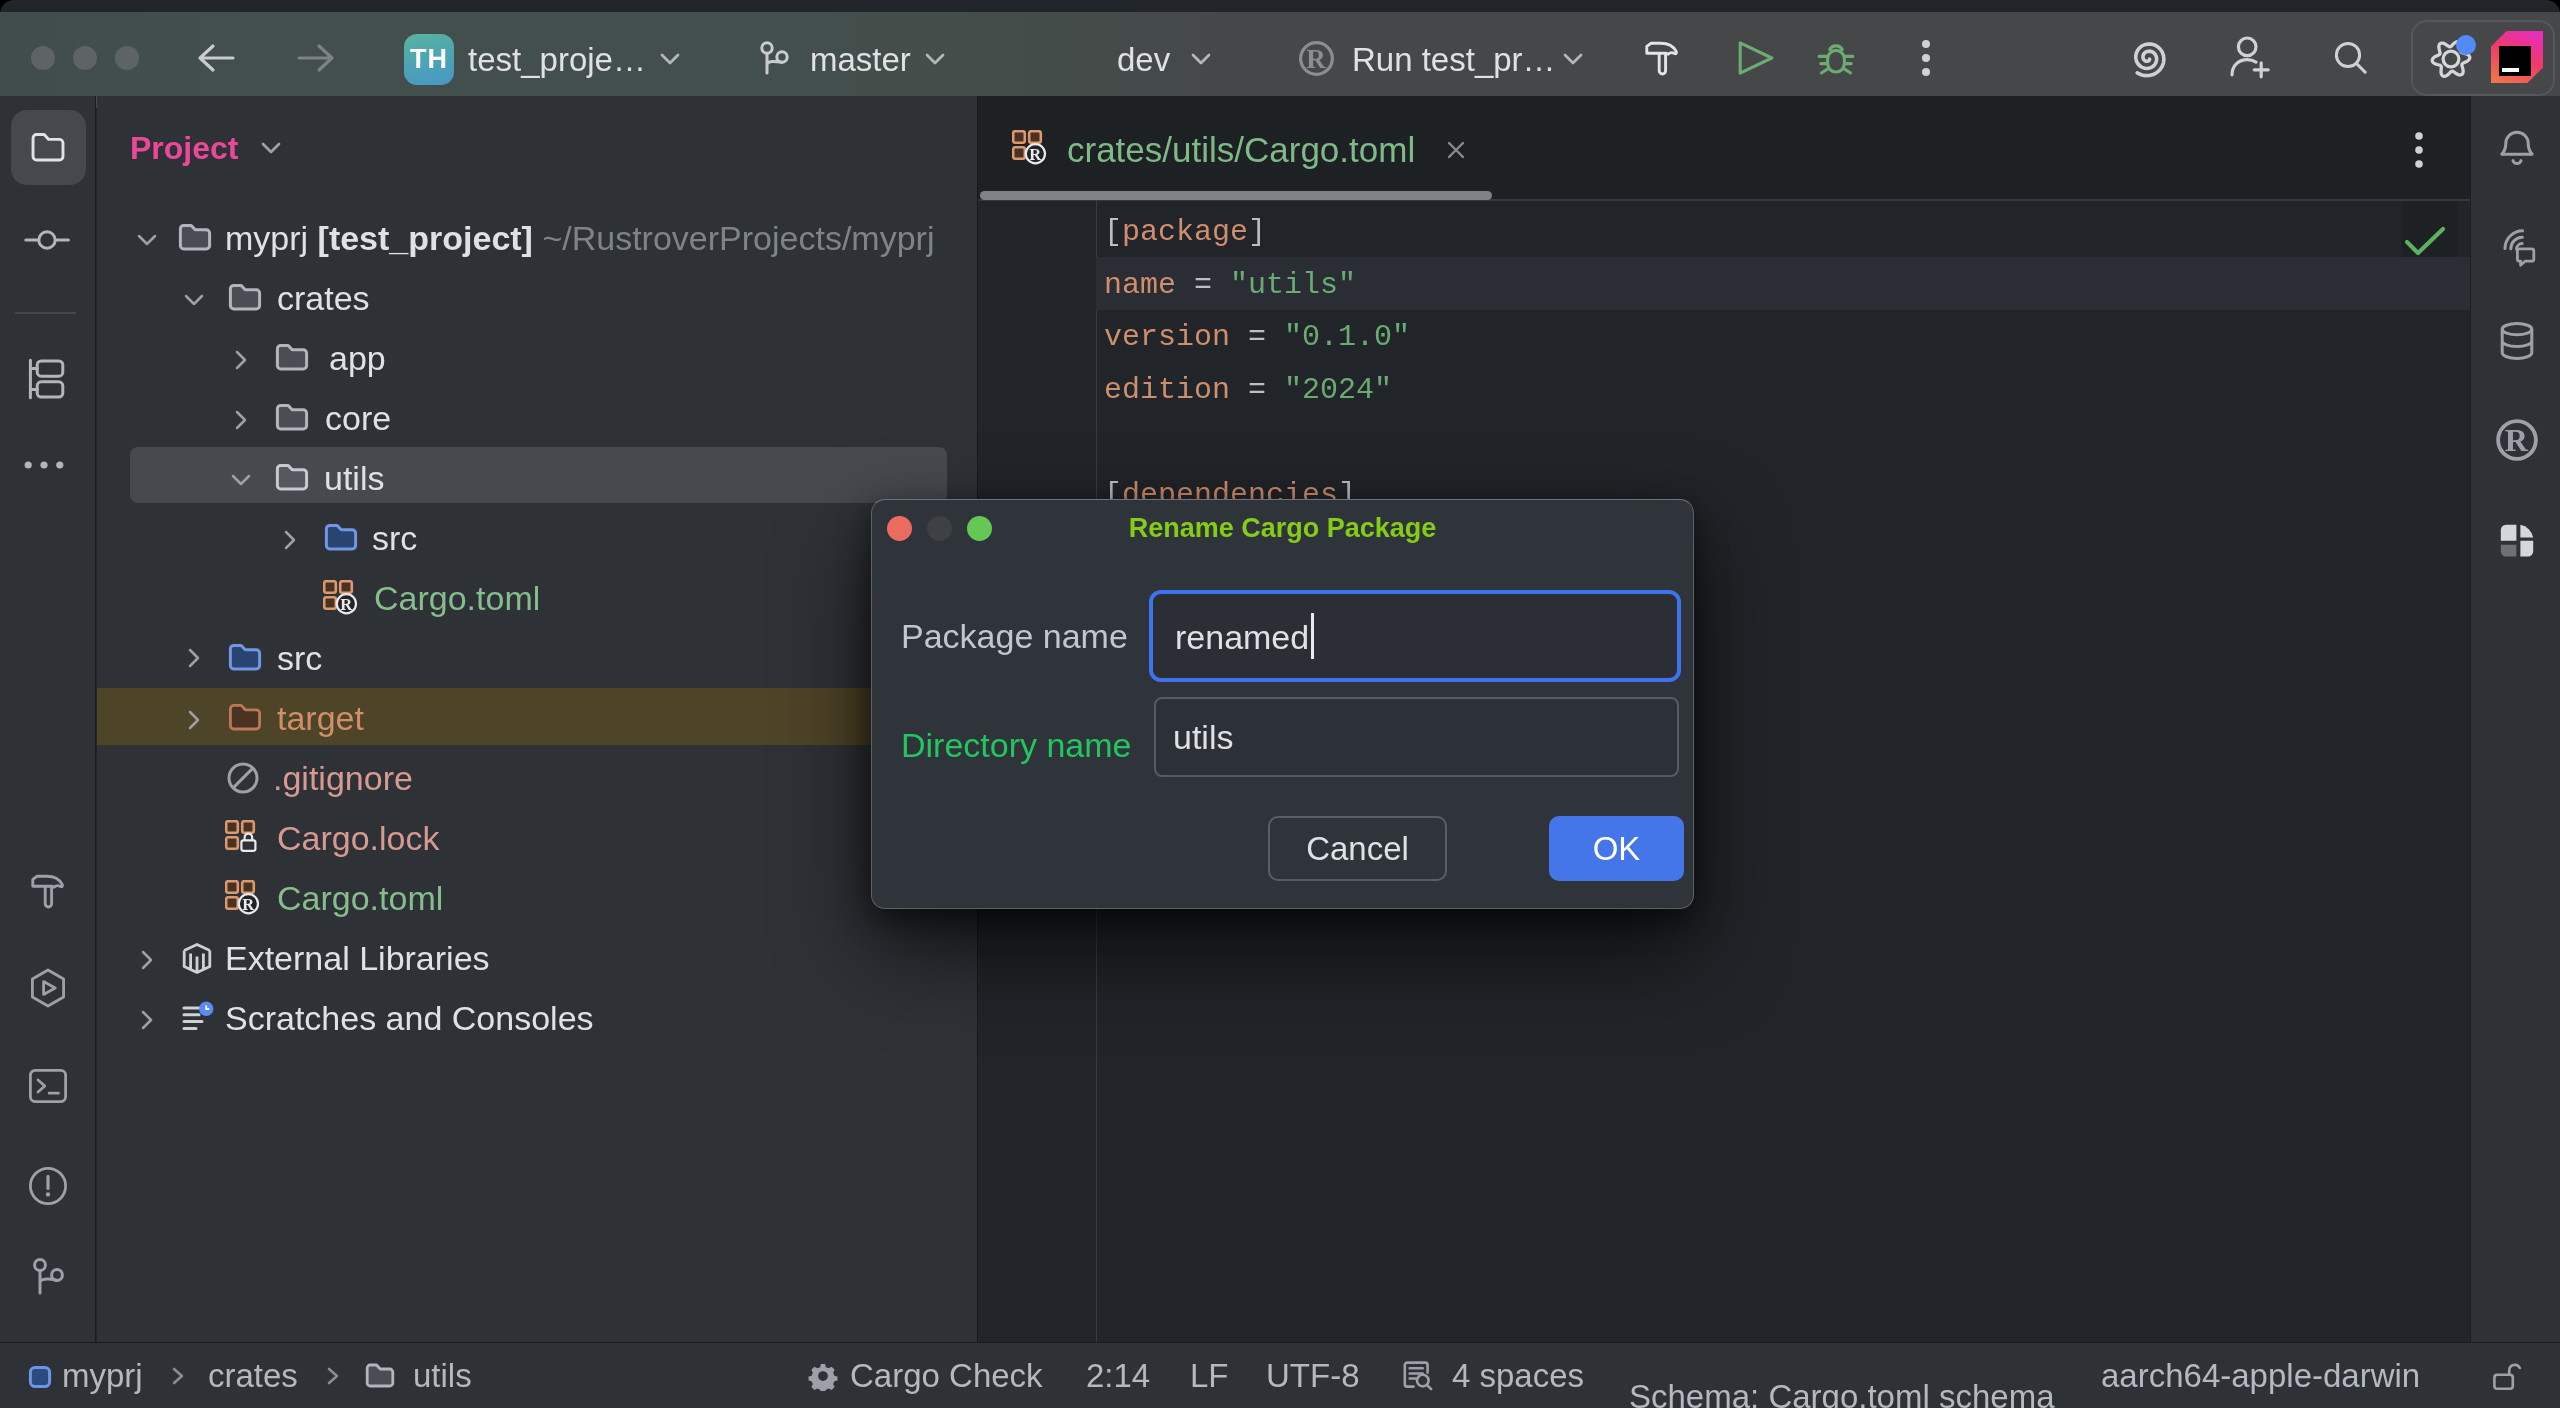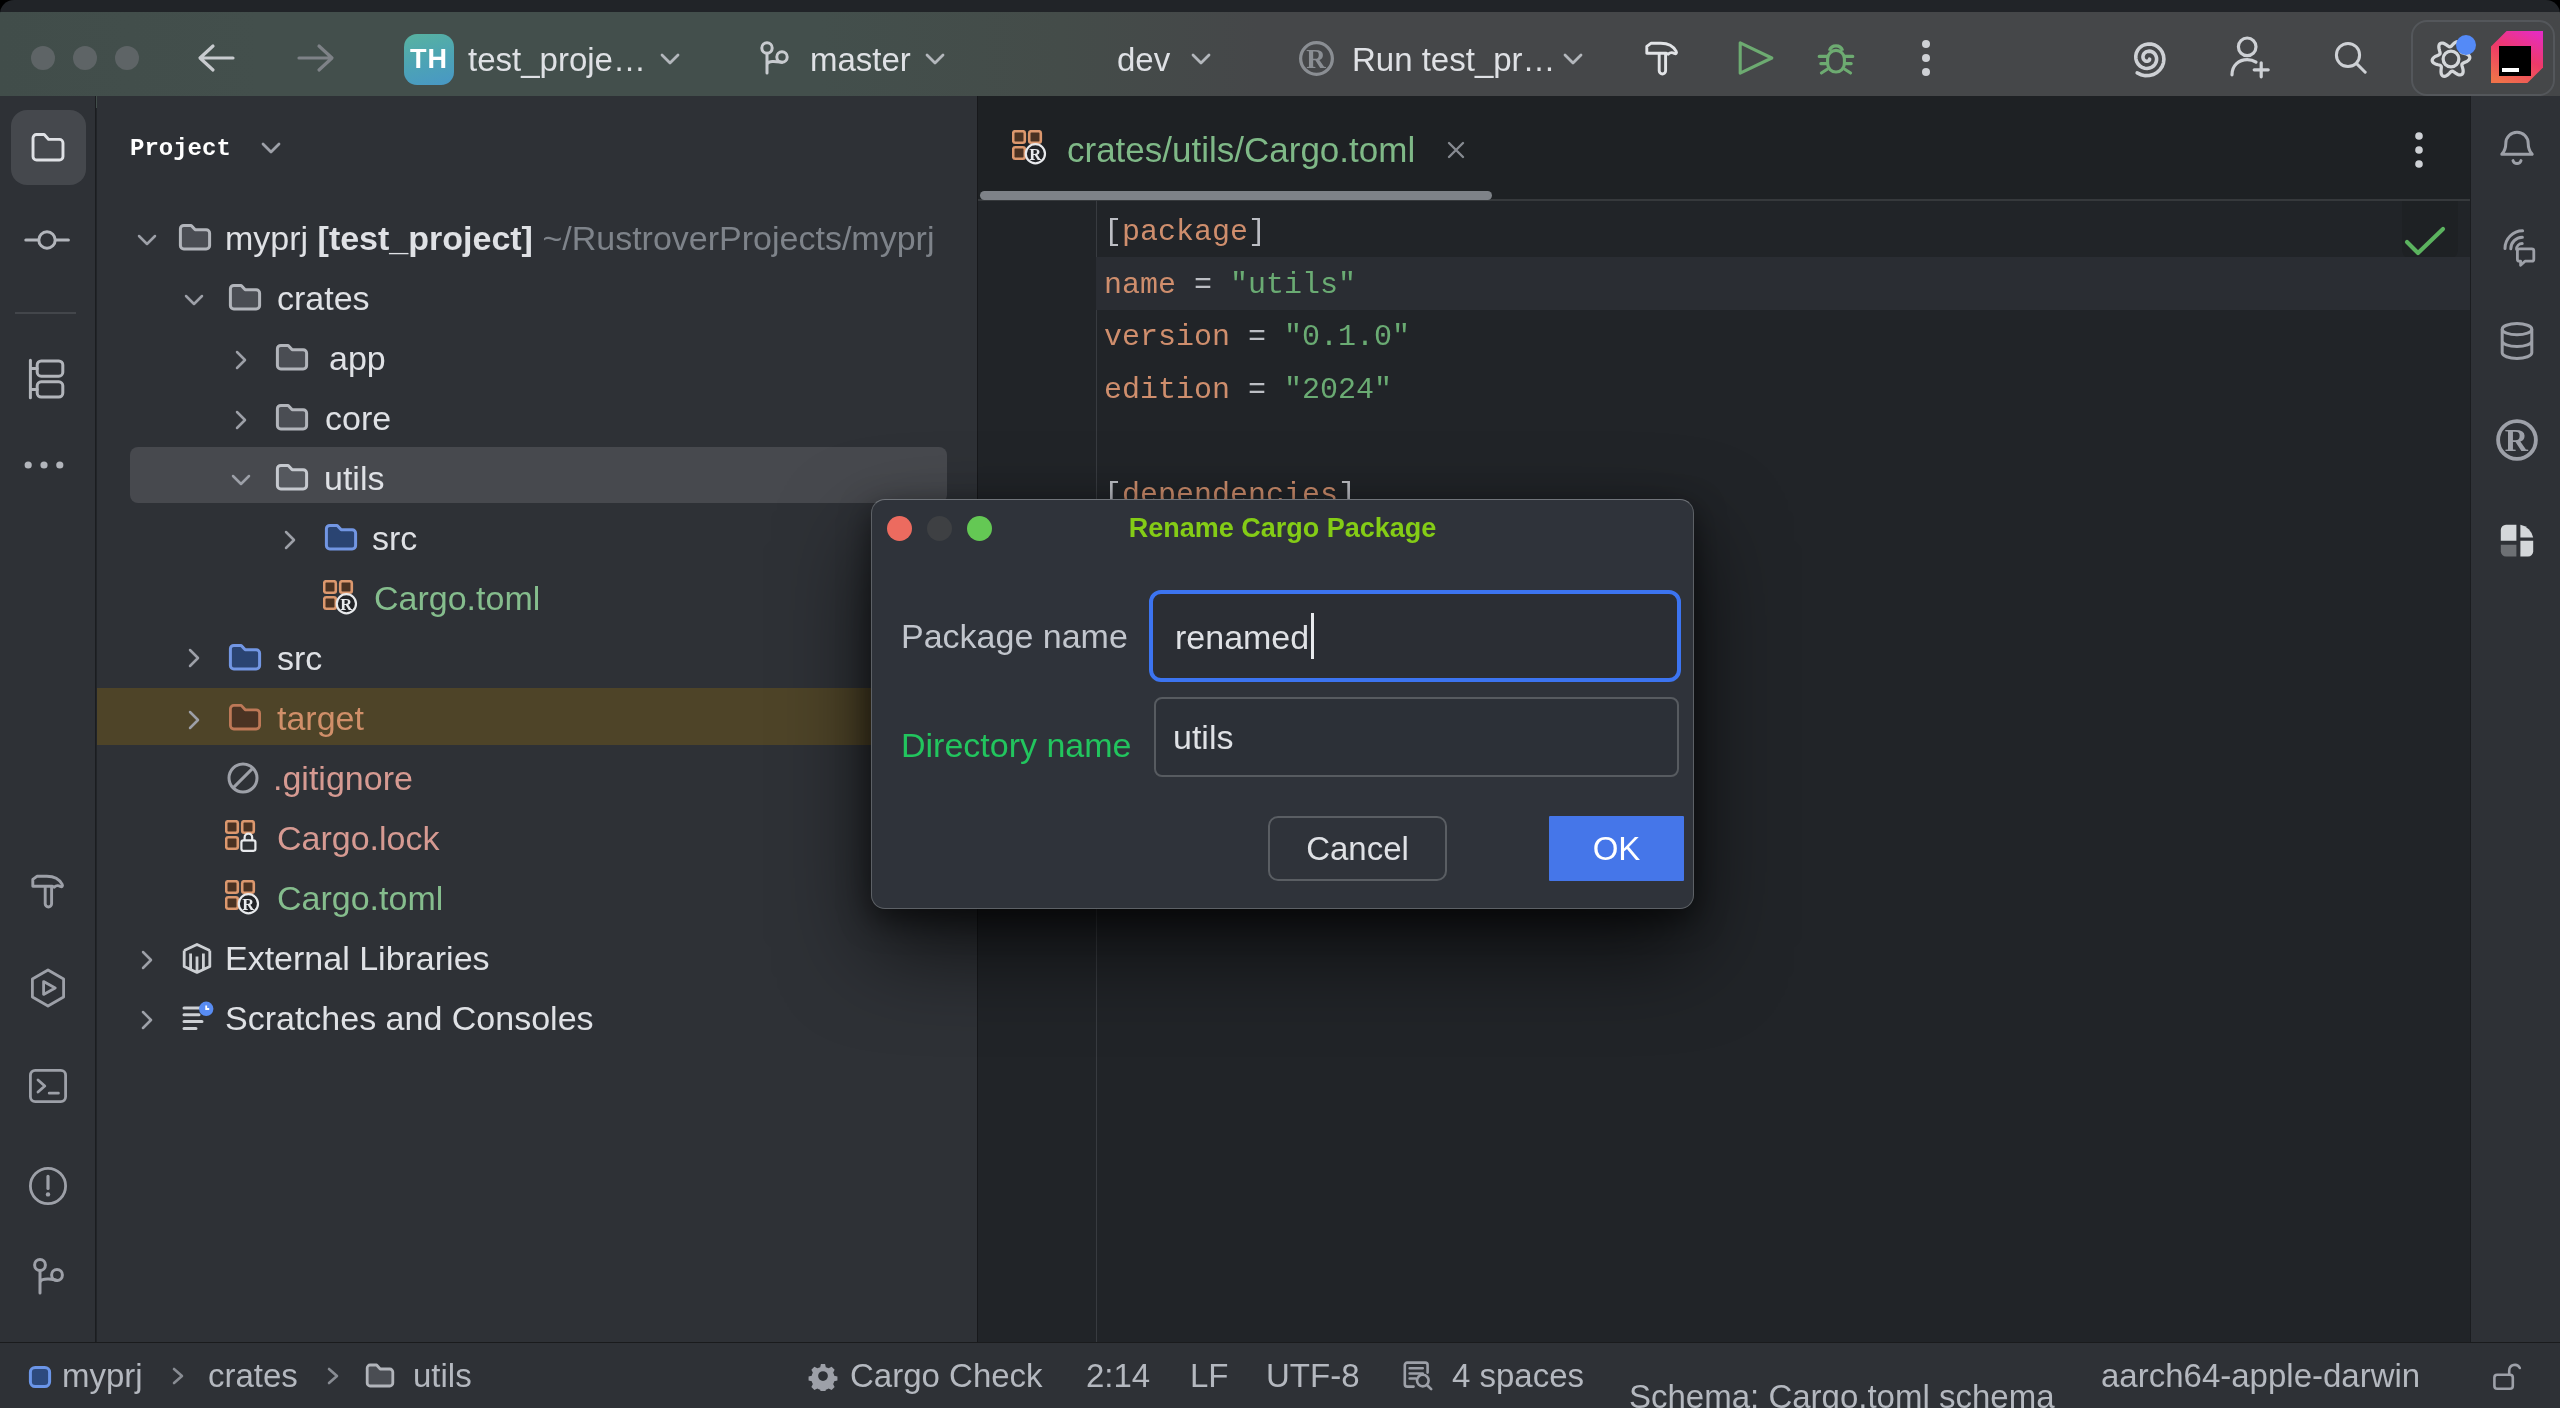--- a/index.html
+++ b/index.html
@@ -152,21 +152,21 @@
       <path d="M11 6.2 v6" stroke="#9da0a8" stroke-width="1.6" stroke-linecap="round"></path>
       <circle cx="11" cy="15.2" r="1.1" fill="#9da0a8"></circle>
     </svg>
     <svg class="abs" style="left:26px;top:1159px" width="44" height="44" viewBox="0 0 22 22">
       <circle cx="7" cy="5" r="2.7" stroke="#9da0a8" stroke-width="1.5" fill="none"></circle>
       <circle cx="15.5" cy="10" r="2.7" stroke="#9da0a8" stroke-width="1.5" fill="none"></circle>
       <path d="M7 7.7 V19 M7 14 c0-3.4 8.5-1.4 8.5-1.3" stroke="#9da0a8" stroke-width="1.5" fill="none" stroke-linecap="round"></path>
     </svg>
   </div>
   <div id="ppanel">
-    <div class="abs" style="left:33px;top:52px;transform:translateY(-50%);font-size:24px;font-weight:700;color:#ffffff;font-family:Liberation Mono, monospace;">Project</div>
+    <div class="abs" style="left:33px;top:52px;transform:translateY(-50%);font-size:32px;font-weight:700;color:#ec4899;">Project</div>
     <svg class="abs" style="left:160px;top:40px" width="28" height="24" viewBox="0 0 14 12">
       <path d="M3 4 l4 4 4-4" stroke="#9da0a8" stroke-width="1.4" fill="none" stroke-linecap="round" stroke-linejoin="round"></path>
     </svg>
 
     <svg class="chev" style="left:33px;top:127px">
       <use href="#chevD"></use>
     </svg>
     <svg class="fold" style="left:80px;top:124px">
       <use href="#foldG"></use>
     </svg>
@@ -402,14 +402,14 @@
     <div class="abs" style="left:0;top:13px;width:100%;height:30px;text-align:center;font-size:27px;font-weight:700;color:#84cc16;line-height:30px;">Rename Cargo Package</div>
     <div class="abs" style="left:29px;top:136px;transform:translateY(-50%);font-size:34px;color:#c2c6cd;">Package name</div>
     <div class="abs" style="left:277px;top:90px;width:532px;height:92px;border:4.5px solid #3c74f0;border-radius:12px;background:#2b2e34;">
       <div class="abs" style="left:22px;top:50%;transform:translateY(-50%);font-size:34px;color:#dfe1e5;">renamed<span style="display:inline-block;width:3px;height:46px;background:#e8eaed;vertical-align:-10px;margin-left:2px;"></span></div>
     </div>
     <div class="abs" style="left:29px;top:245px;transform:translateY(-50%);font-size:34px;color:#22c55e;">Directory name</div>
     <div class="abs" style="left:282px;top:197px;width:525px;height:80px;border:2px solid #575b60;border-radius:8px;background:#2c3037;">
       <div class="abs" style="left:17px;top:50%;transform:translateY(-50%);font-size:34px;color:#dfe1e5;">utils</div>
     </div>
     <div class="abs" style="left:396px;top:316px;width:179px;height:65px;border:2px solid #5a5e63;border-radius:10px;font-size:33px;color:#dfe1e5;text-align:center;line-height:61px;">Cancel</div>
-    <div class="abs" style="left:677px;top:316px;width:135px;height:65px;background:#4576e9;border-radius:1px;font-size:33px;color:#fff;text-align:center;line-height:65px;">OK</div>
+    <div class="abs" style="left:677px;top:316px;width:135px;height:65px;background:#4576e9;border-radius:10px;font-size:33px;color:#fff;text-align:center;line-height:65px;">OK</div>
   </div>
 
 </body></html>

